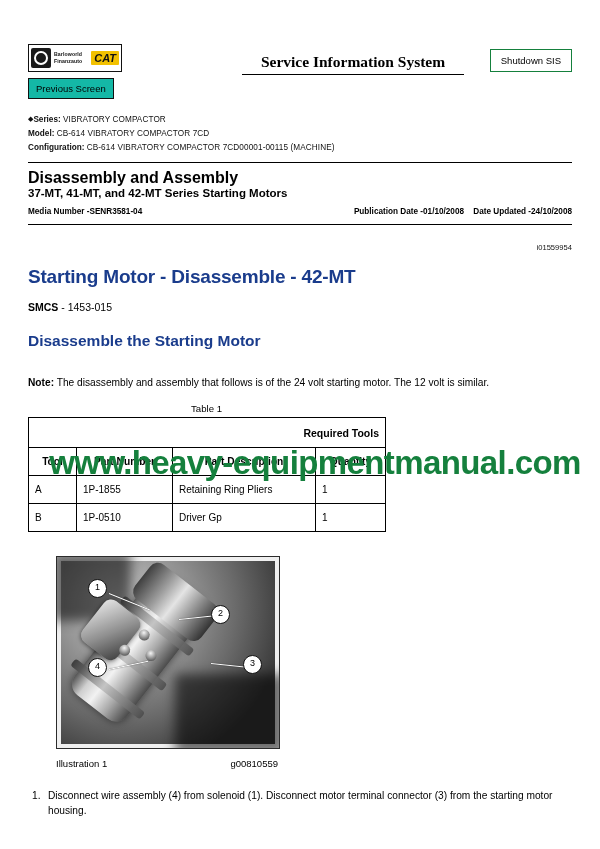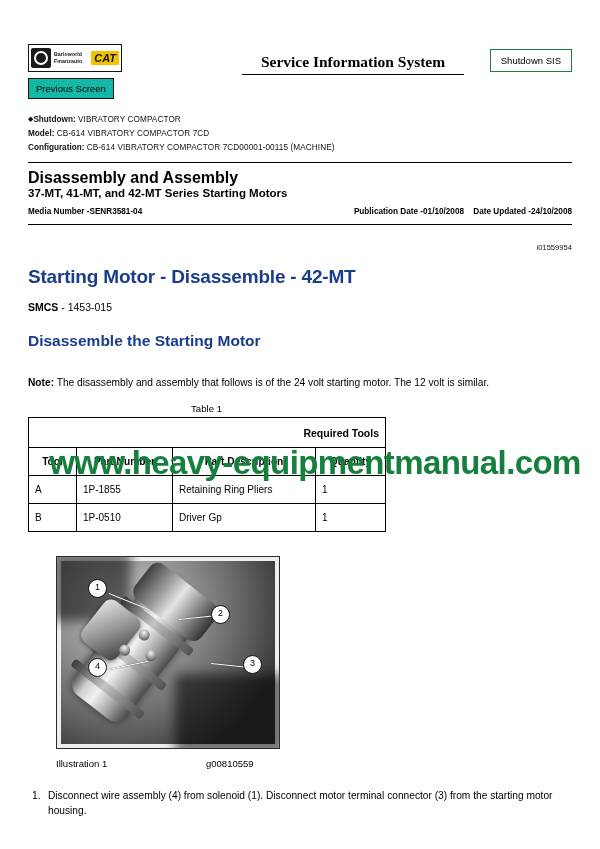--- a/index.html
+++ b/index.html
@@ -351,21 +351,21 @@
     height: 1px;
     z-index: 4;
     box-shadow: 0 0 1px rgba(0,0,0,.8);
   }
   .fig-caption {
     margin-top: 9px;
     display: flex;
     font-size: 9.5px;
   }
   .fig-caption .left { width: 150px; }
-  .fig-caption .right { flex: 1; }
+  .fig-caption .right { flex: 1; text-align: right; }
 
   
   .steps {
     margin-top: 20px;
     font-size: 10.2px;
     line-height: 14.5px;
   }
   .step {
     display: flex;
     align-items: flex-start;
@@ -411,21 +411,21 @@
 
     <div class="prev-screen">Previous Screen</div>
 
     <div class="sis-title">Service Information System</div>
 
     <div class="shutdown-sis">Shutdown SIS</div>
   </div>
 
   <div class="meta">
     <div class="row">
-      <span class="bullet">◆</span><span class="lbl">Shutdown:</span>
+      <span class="bullet">◆</span><span class="lbl">Series:</span>
       <span class="val">VIBRATORY COMPACTOR</span>
     </div>
     <div class="row">
       <span class="lbl">Model:</span>
       <span class="val">CB-614 VIBRATORY COMPACTOR 7CD</span>
     </div>
     <div class="row">
       <span class="lbl">Configuration:</span>
       <span class="val">CB-614 VIBRATORY COMPACTOR 7CD00001-00115 (MACHINE)</span>
     </div>

